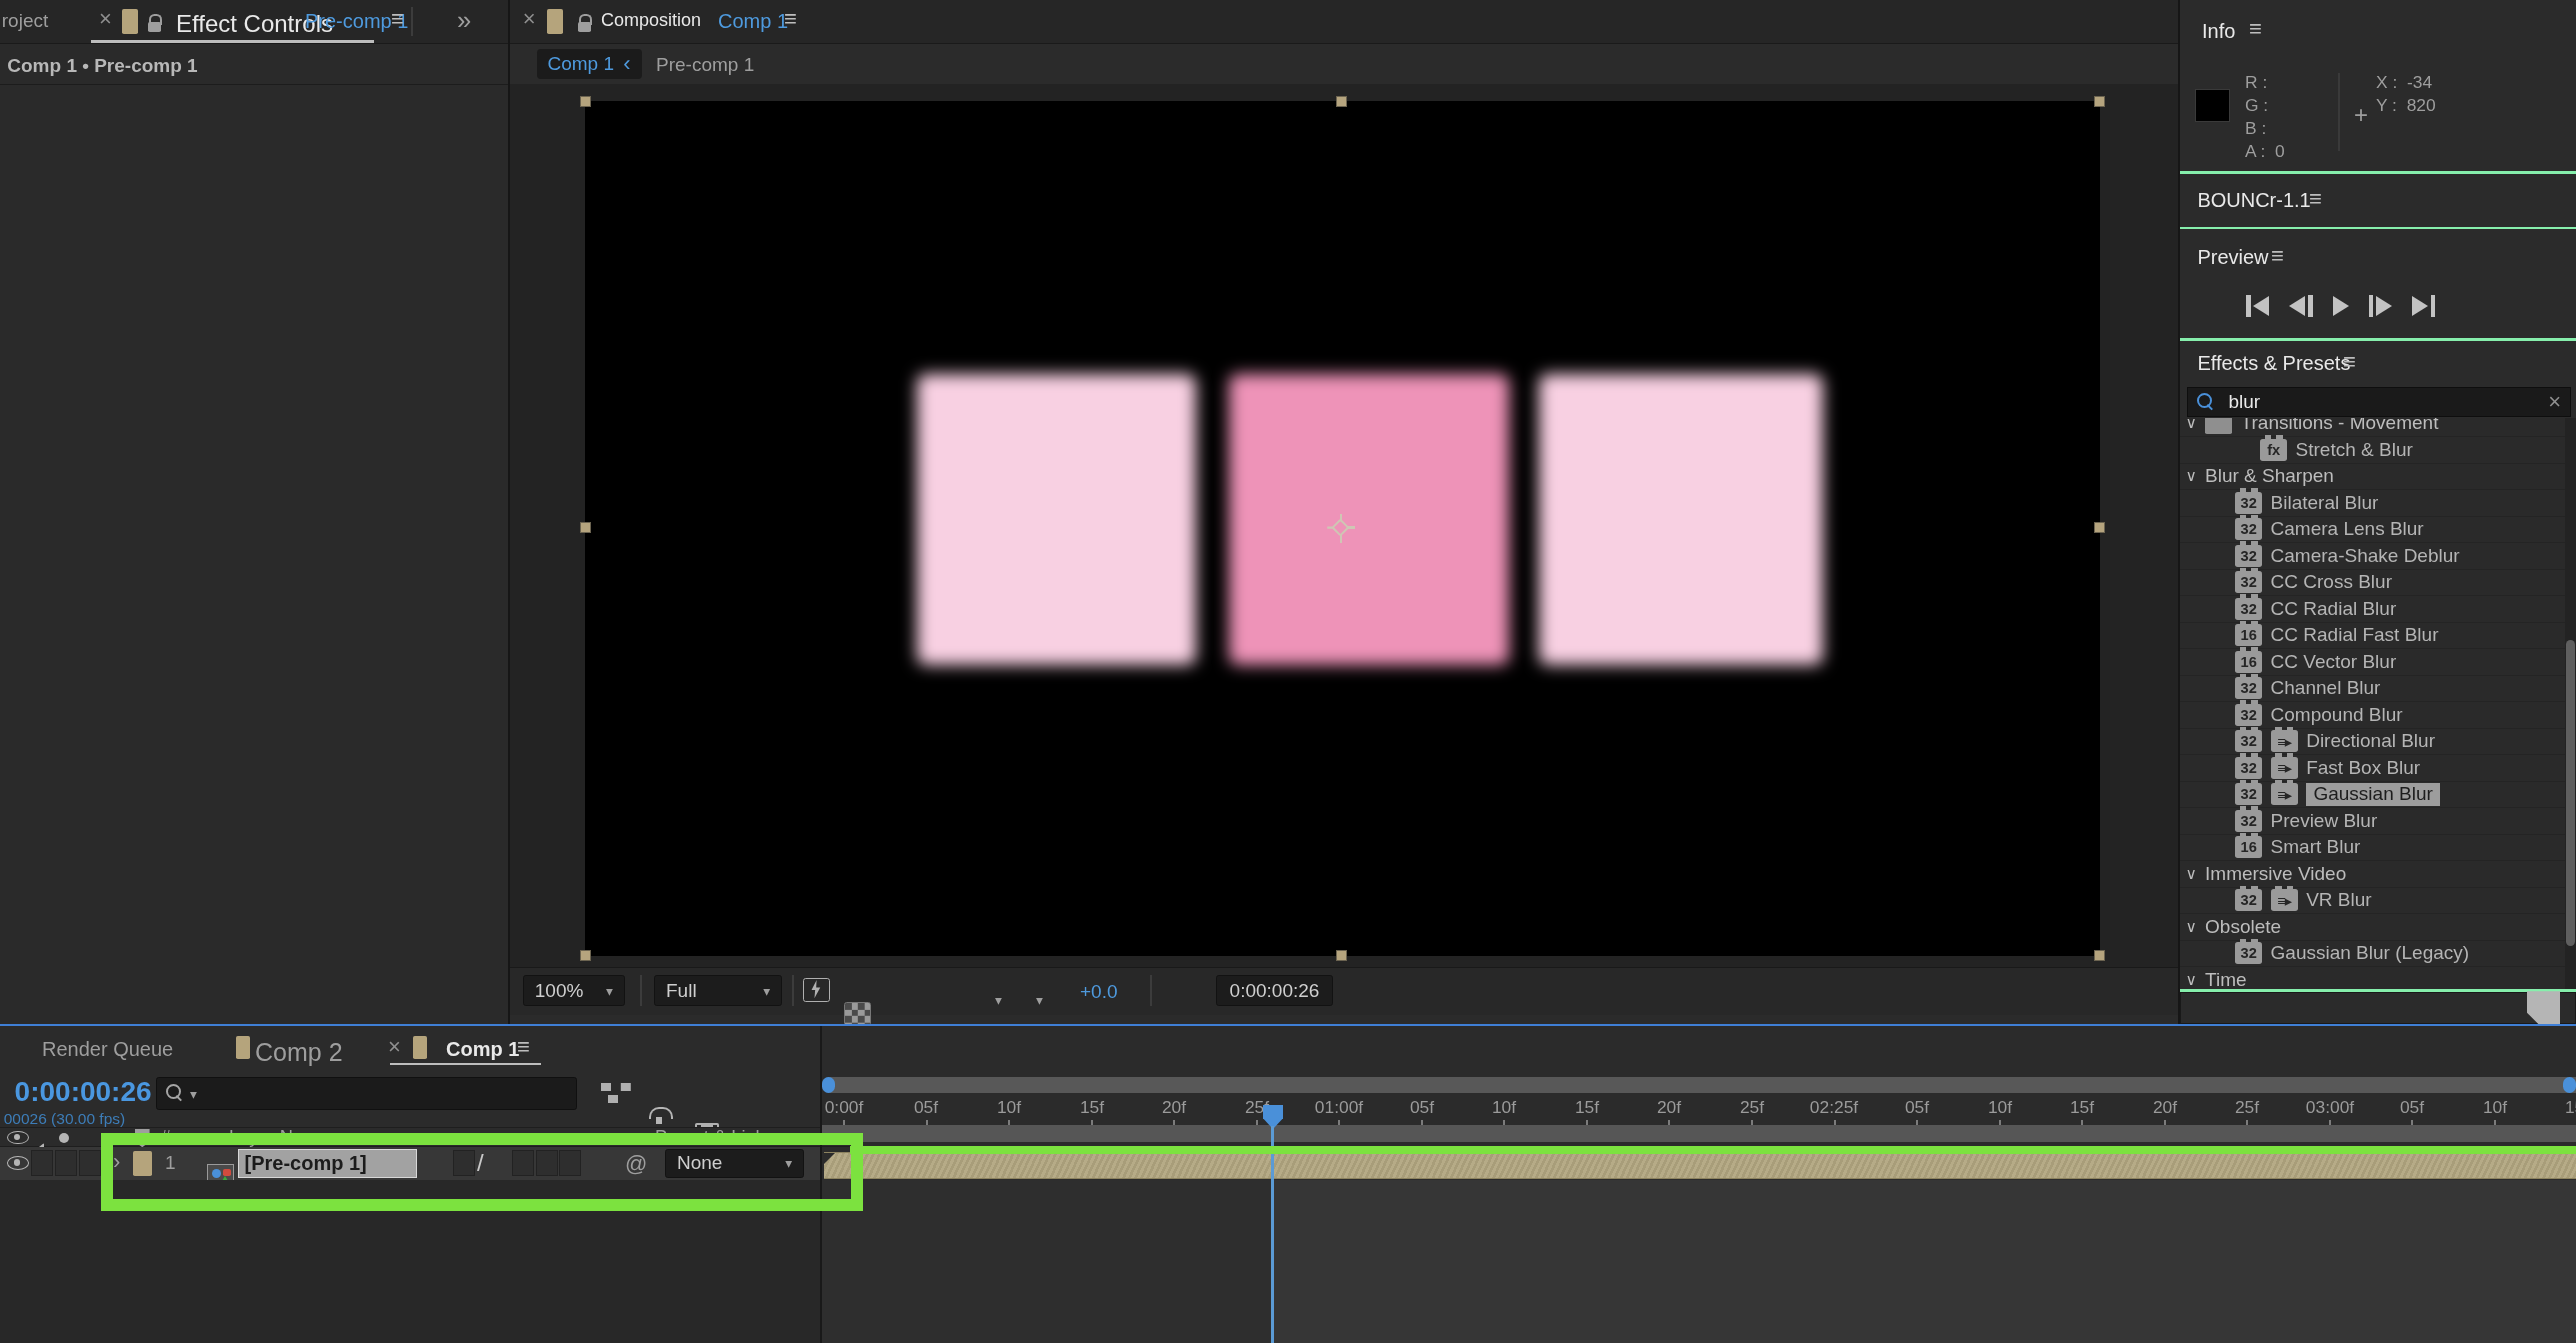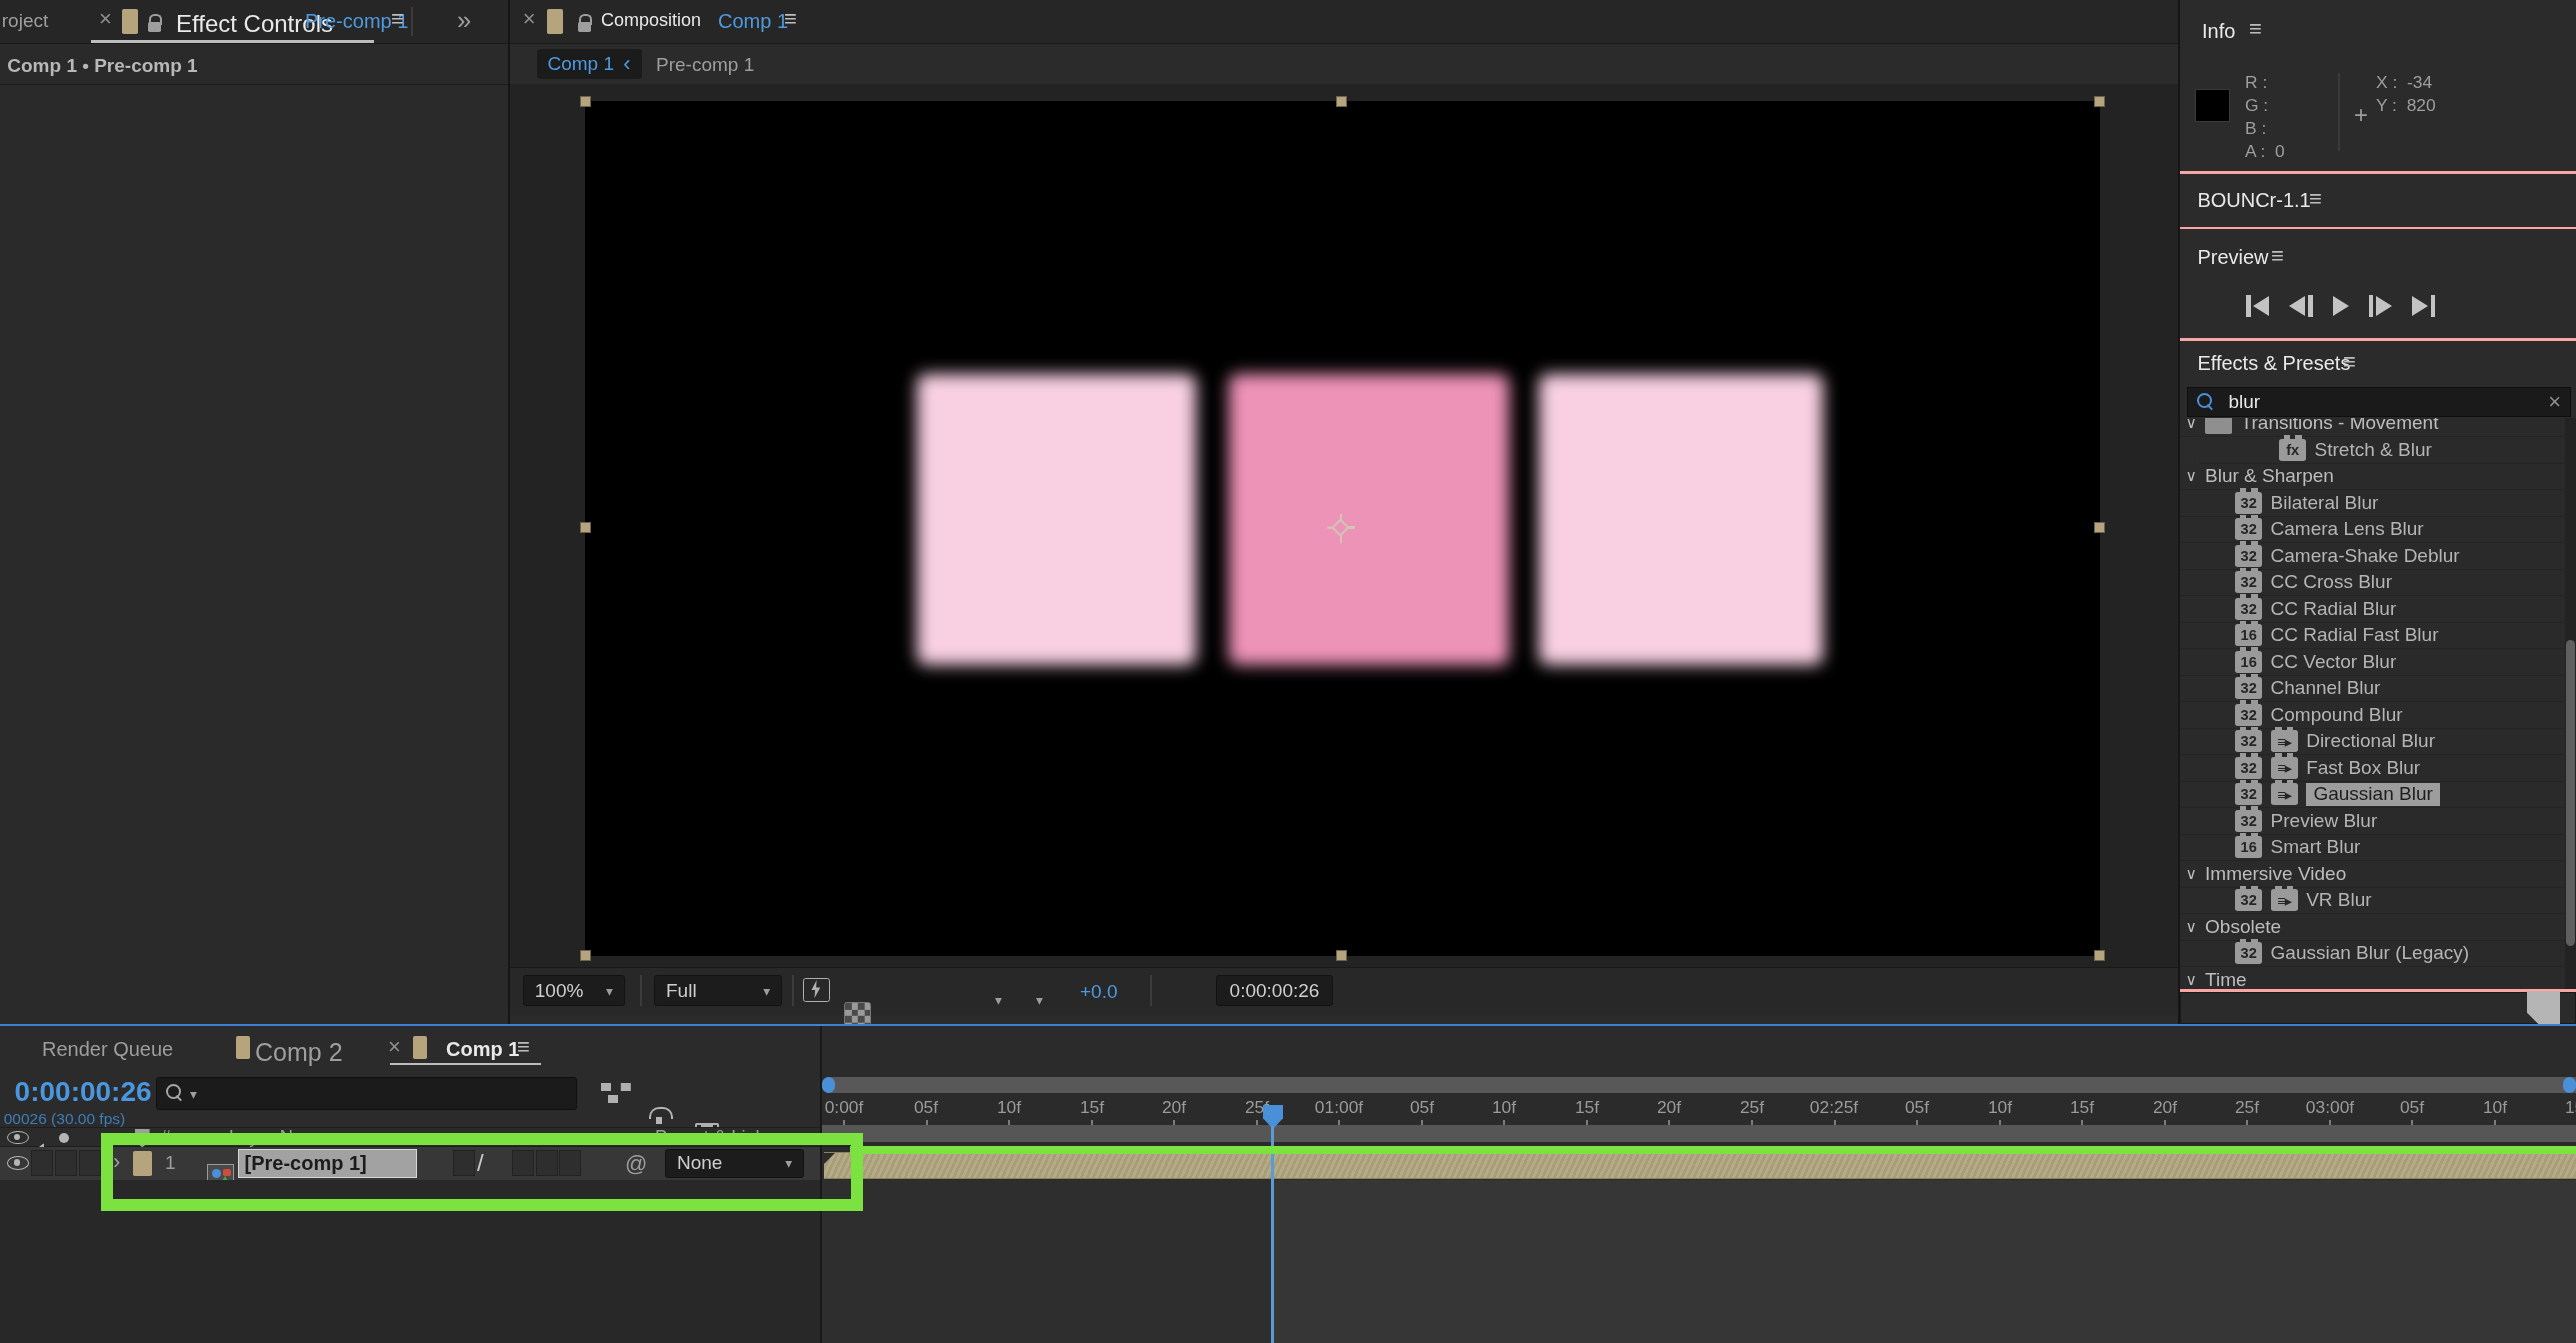--- a/index.html
+++ b/index.html
@@ -58,21 +58,21 @@
   .folder { width:27.4px; height:16.5px; background:#8f8f8f; border-radius:1.8px; position:relative; margin-top:3.7px;}
   .folder:before { content:""; position:absolute; top:-4.6px; left:0; width:12.8px; height:4.6px;
     background:#8f8f8f; border-radius:1.8px 1.8px 0 0; }
 
   .fx-row { display:flex; align-items:center; height:26.5px; gap:8.2px;
     border-bottom:0.9px solid #242424; background:#2a2a2a; color:#b5b5b5; }
   .fx-row .lbl { white-space:nowrap; }
   .fx-row .lbl.sel { background:#9d9d9d; color:#1d1d1d; padding:0.9px 7.3px; }
   .fx-row.cat { padding-left:5.5px; color:#bdbdbd; }
   .fx-row.ind1 { padding-left:55px; }
-  .fx-row.ind2 { padding-left:80px;margin-left:19px; }
+  .fx-row.ind2 { padding-left:80px; }
 
   
   .tbtn { display:inline-flex; align-items:center; gap:2.7px; }
   .tri-r { width:0; height:0; border-left:16.5px solid #c3c3c3; border-top:10px solid transparent; border-bottom:10px solid transparent; }
   .tri-l { width:0; height:0; border-right:16.5px solid #c3c3c3; border-top:10px solid transparent; border-bottom:10px solid transparent; }
   .tbar { width:4.6px; height:22px; background:#c3c3c3; }
 
   
   .ticon { width:27.4px; height:24px; border:1.8px solid #b0b0b0; border-radius:2.7px; position:relative; }
   .checker { background:
@@ -234,21 +234,21 @@
       <div class="abs mblur" style="left:653px;top:11px;opacity:.4;">
         <i style="left:0;top:0;"></i>
           <i style="left:7.3px;top:1.8px;"></i>
       </div>
       <div class="abs dd" style="left:706px;top:7.3px;width:117px;height:31px;justify-content:center;">
         <span>0:00:00:26</span>
       </div>
     </div>
   </div>
 
-  <div class="abs" style="left:2180px;top:0;width:396px;height:1024px;background:#fca5a5;">
+  <div class="abs" style="left:2180px;top:0;width:396px;height:1024px;background:#86efac;">
 
     <div class="abs panel" style="left:0;top:0;width:396px;height:171px;">
       <span class="abs whitetext" style="left:22px;top:20px;font-size:20px;">Info</span>
       <span class="abs menu-glyph" style="left:69px;top:18.3px;">≡</span>
       <div class="abs" style="left:14.6px;top:89px;width:35px;height:33px;background:#000;border:0.9px solid #3a3a3a;"></div>
       <div class="abs dimtext" style="left:65px;top:71px;font-size:17.4px;line-height:23px;">
         <div><span>R :</span> <span></span></div>
         <div><span>G :</span> <span></span></div>
         <div><span>B :</span> <span></span></div>
         <div><span>A :</span>&nbsp;&nbsp;<span>0</span></div>

